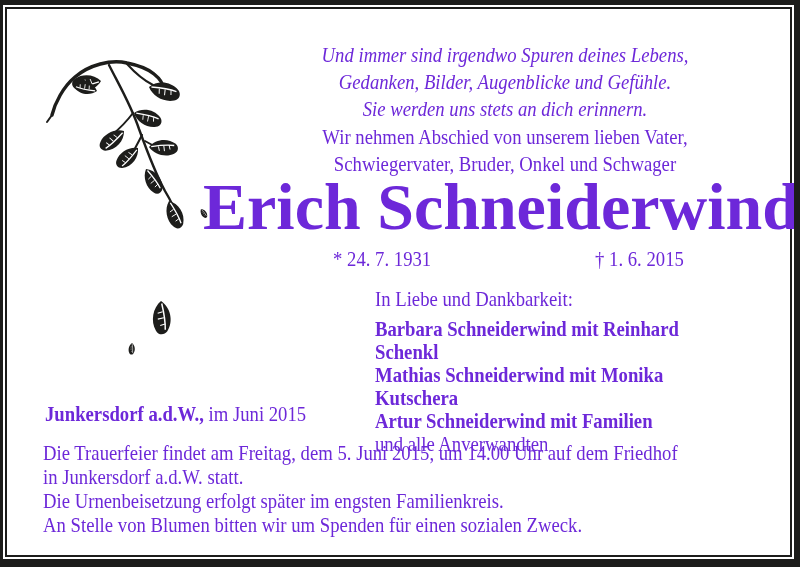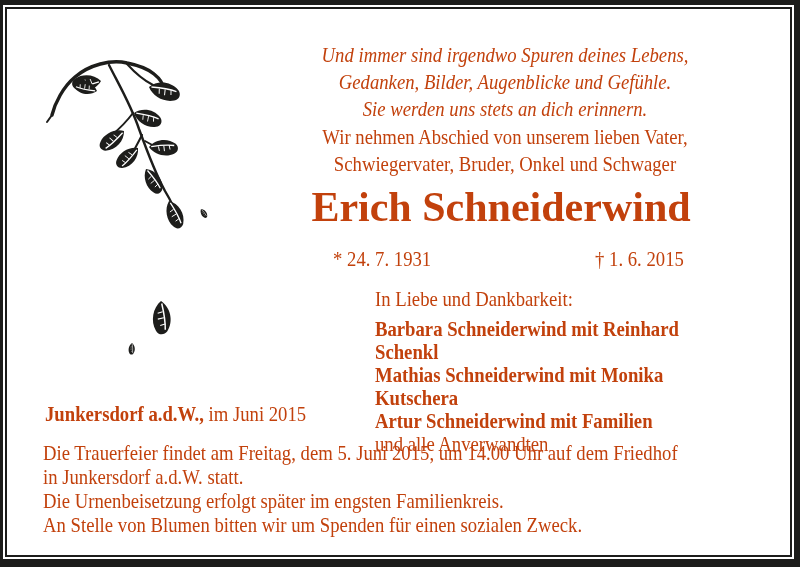--- a/index.html
+++ b/index.html
@@ -3,21 +3,21 @@
 <meta charset="utf-8">
 <style>
   * { margin: 0; padding: 0; box-sizing: border-box; }
   html, body { background: #e8e8e8; }
   .page {
     position: relative;
     width: 800px;
     height: 567px;
     background: #ffffff;
     font-family: "Liberation Serif", "DejaVu Serif", serif;
-    color: #c2410c;
+    color: #6d28d9;
     border-style: solid;
     border-color: #1d1d1b;
     border-width: 5px 6px 8px 3px;
     overflow: hidden;
   }
   .inner-frame {
     position: absolute;
     top: 2px; left: 2px; right: 2px; bottom: 2px;
     border: 2px solid #1d1d1b;
     pointer-events: none;
@@ -30,21 +30,21 @@
     font-size: 22px; line-height: 27px;
     font-style: italic; text-align: center;
   }
   .intro {
     left: 202px; top: 118px; width: 600px;
     font-size: 22px; line-height: 27px;
     text-align: center;
   }
   .deceased-name {
     left: 198px; top: 176px; width: 600px;
-    font-size: 42px; line-height: 52px;
+    font-size: 66px; line-height: 52px;
     font-weight: bold; text-align: center;
     letter-spacing: 0px; white-space: nowrap;
   }
   .date { font-size: 22px; line-height: 24px; white-space: nowrap; }
   .date-birth { left: 330px; top: 242px; }
   .date-death { left: 592px; top: 242px; }
   .tribute {
     left: 372px; top: 282px; width: 420px;
     font-size: 22px; line-height: 24px;
   }

